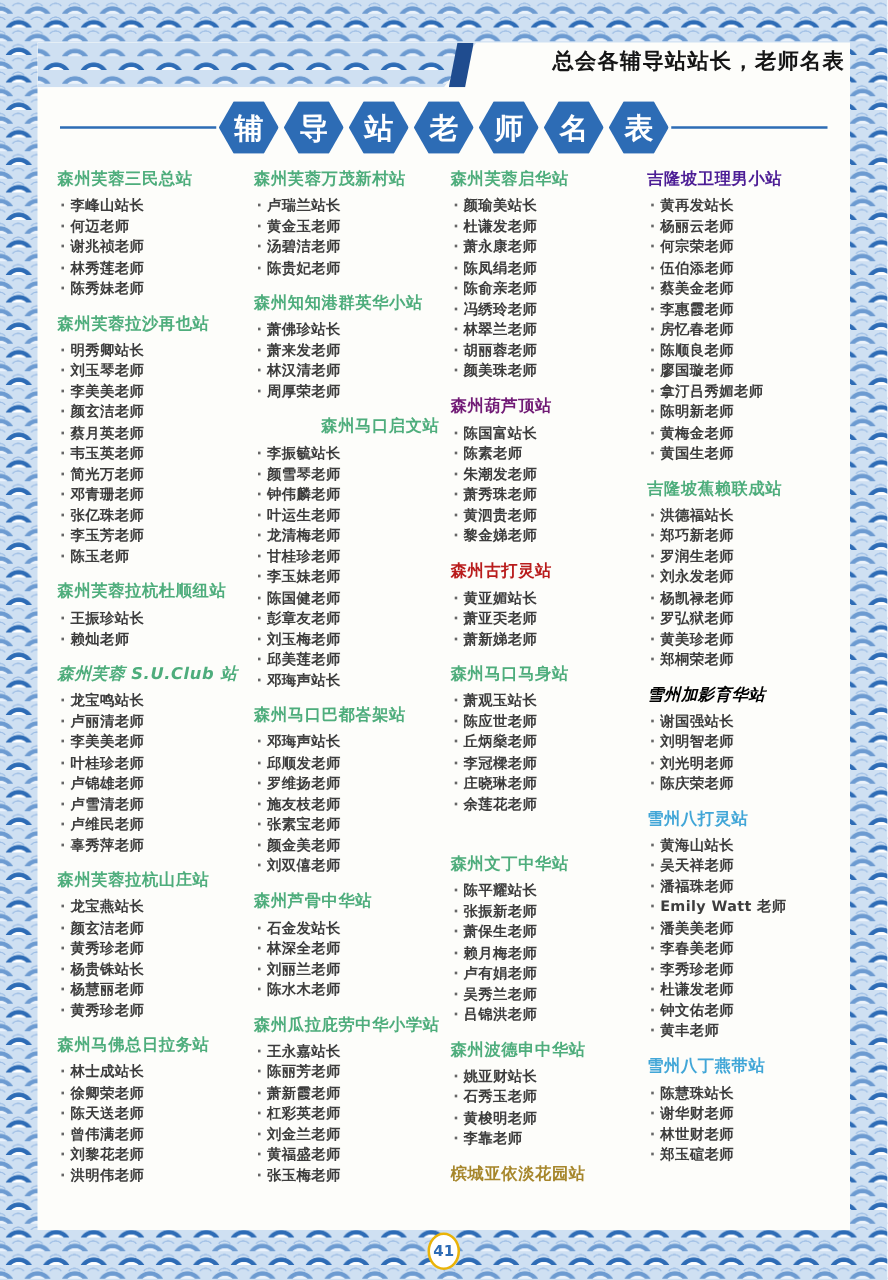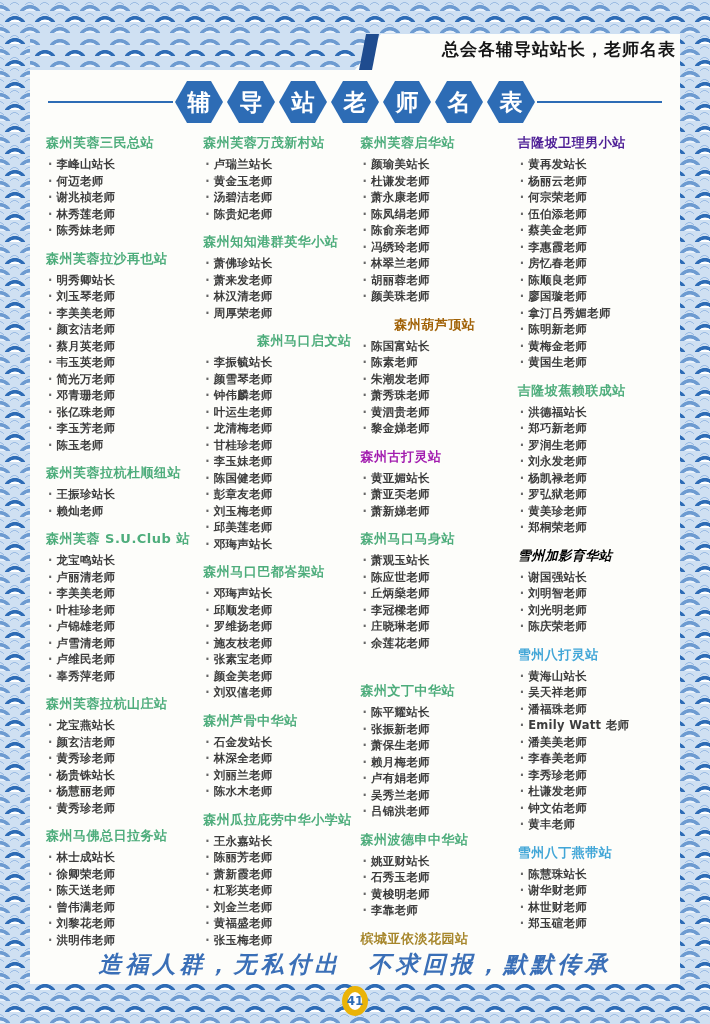--- a/index.html
+++ b/index.html
@@ -69,21 +69,21 @@
   
   .slogan {
     position:absolute; left:0; right:0; bottom:4px; text-align:center;
     font-family:"DejaVu Serif","Liberation Serif",serif;
     font-style:italic; font-weight:bold; font-size:23px; letter-spacing:4px;
     color:#3a6fb7; white-space:nowrap;
   }
   .page-badge {
     position:absolute; left:50%; bottom:8px; transform:translateX(-50%);
     width:26px; height:30px; border-radius:50%;
-    background:#fff; border:6px solid #eab308; color:#2e6cb6;
+    background:#fff; border:2px solid #eab308; color:#2e6cb6;
     font-size:12px; font-weight:bold;
     display:flex; align-items:center; justify-content:center; z-index:5;
   }
 </style>
 </head>
 <body>
 
 <div class="frame"></div>
 
 <div class="content">
@@ -185,21 +185,21 @@
           <div class="member">
             <span class="bullet">·</span>
             <span class="member-name">王振珍站长</span>
           </div>
           <div class="member">
             <span class="bullet">·</span>
             <span class="member-name">赖灿老师</span>
           </div>
         </div>
         <div class="section">
-          <div class="section-title" style="color: rgb(78, 173, 124);">森州芙蓉 S.U.Club 站</div>
+          <div class="section-title" style="color: rgb(78, 173, 124); font-style: italic;">森州芙蓉 S.U.Club 站</div>
           <div class="member">
             <span class="bullet">·</span>
             <span class="member-name">龙宝鸣站长</span>
           </div>
           <div class="member">
             <span class="bullet">·</span>
             <span class="member-name">卢丽清老师</span>
           </div>
           <div class="member">
             <span class="bullet">·</span>
@@ -487,21 +487,21 @@
           <div class="member">
             <span class="bullet">·</span>
             <span class="member-name">胡丽蓉老师</span>
           </div>
           <div class="member">
             <span class="bullet">·</span>
             <span class="member-name">颜美珠老师</span>
           </div>
         </div>
         <div class="section">
-          <div class="section-title" style="color: #a16207; text-align: center;">森州葫芦顶站</div>
+          <div class="section-title" style="color: #701a75;">森州葫芦顶站</div>
           <div class="member">
             <span class="bullet">·</span>
             <span class="member-name">陈国富站长</span>
           </div>
           <div class="member">
             <span class="bullet">·</span>
             <span class="member-name">陈素老师</span>
           </div>
           <div class="member">
             <span class="bullet">·</span>
@@ -514,21 +514,21 @@
           <div class="member">
             <span class="bullet">·</span>
             <span class="member-name">黄泗贵老师</span>
           </div>
           <div class="member">
             <span class="bullet">·</span>
             <span class="member-name">黎金娣老师</span>
           </div>
         </div>
         <div class="section">
-          <div class="section-title" style="color: #a21caf;">森州古打灵站</div>
+          <div class="section-title" style="color: #b91c1c;">森州古打灵站</div>
           <div class="member">
             <span class="bullet">·</span>
             <span class="member-name">黄亚媚站长</span>
           </div>
           <div class="member">
             <span class="bullet">·</span>
             <span class="member-name">萧亚奀老师</span>
           </div>
           <div class="member">
             <span class="bullet">·</span>
@@ -788,16 +788,15 @@
             <span class="member-name">林世财老师</span>
           </div>
           <div class="member">
             <span class="bullet">·</span>
             <span class="member-name">郑玉碹老师</span>
           </div>
         </div>
       </div>
     </div>
 
-  <div class="slogan">造福人群，无私付出　不求回报，默默传承</div>
 </div>
 
 <div class="page-badge">41</div>
 
 </body></html>

